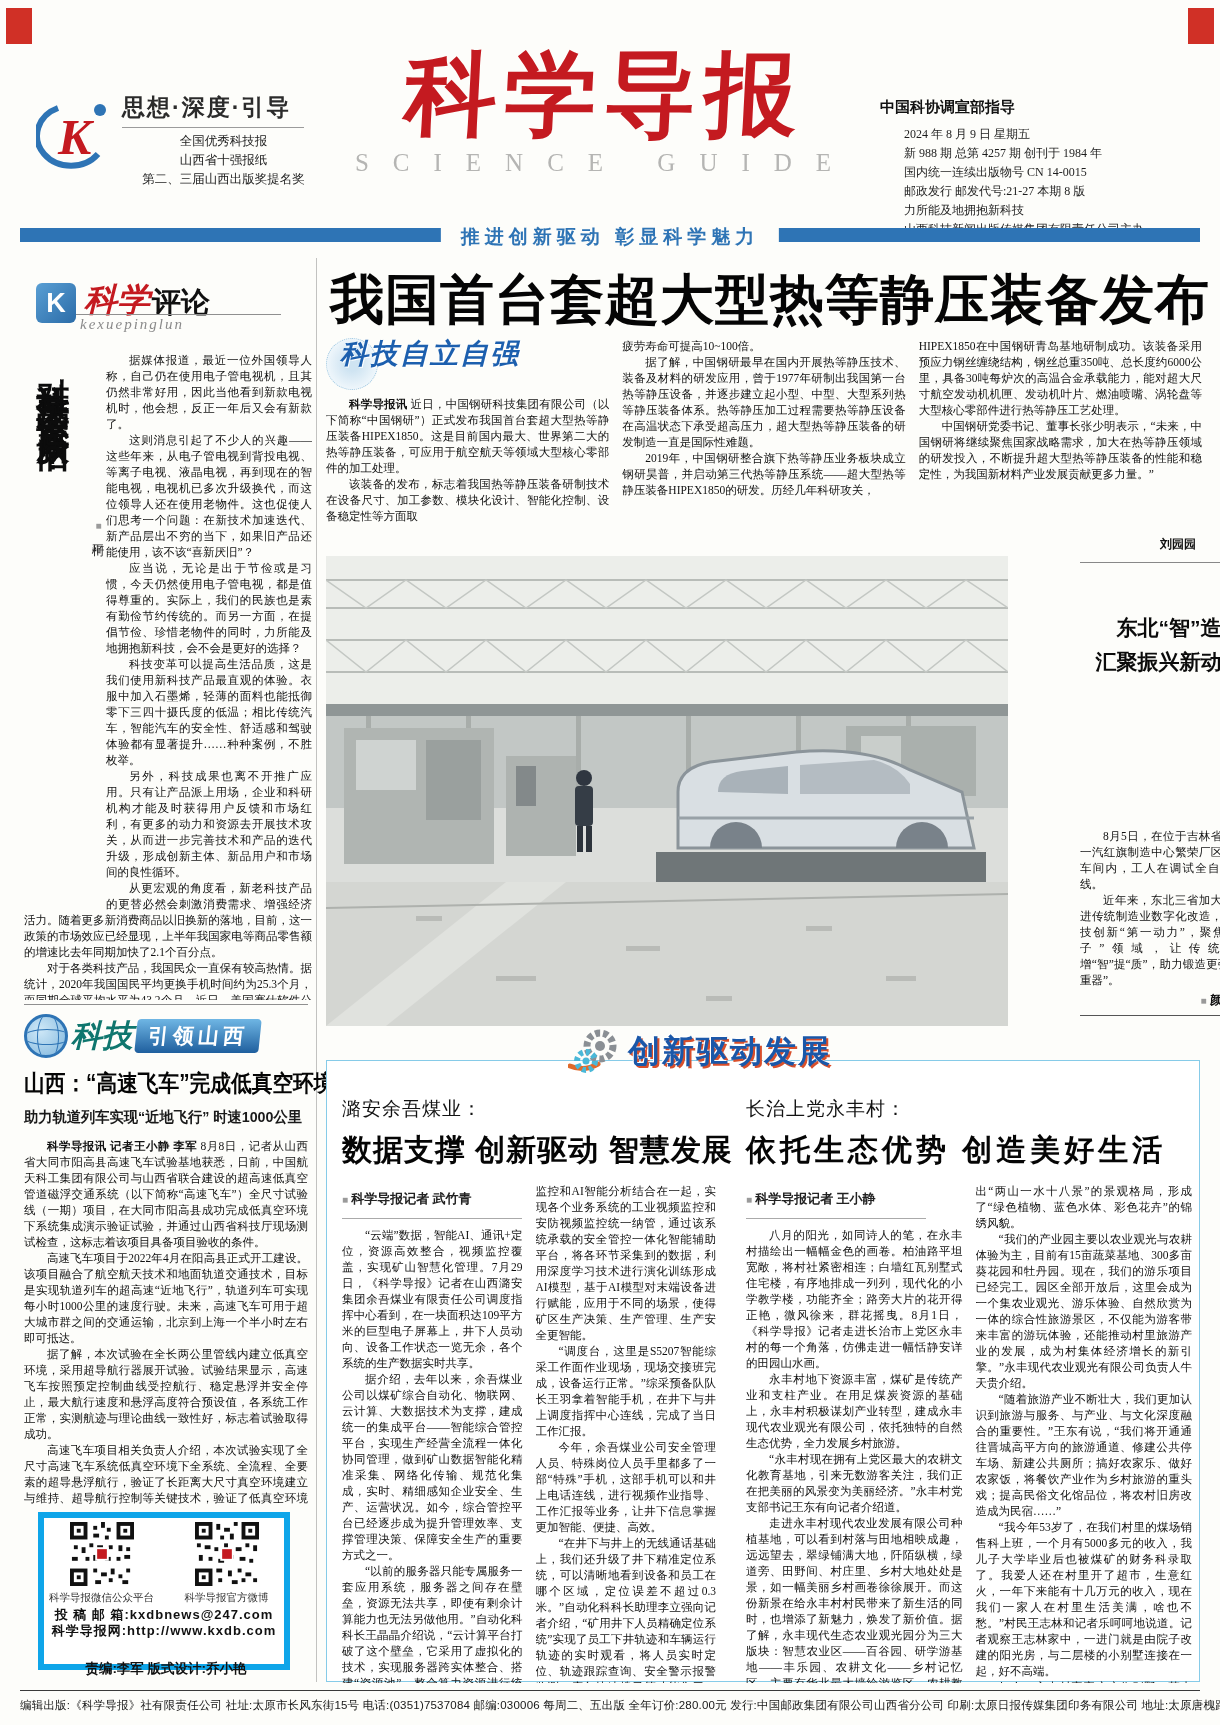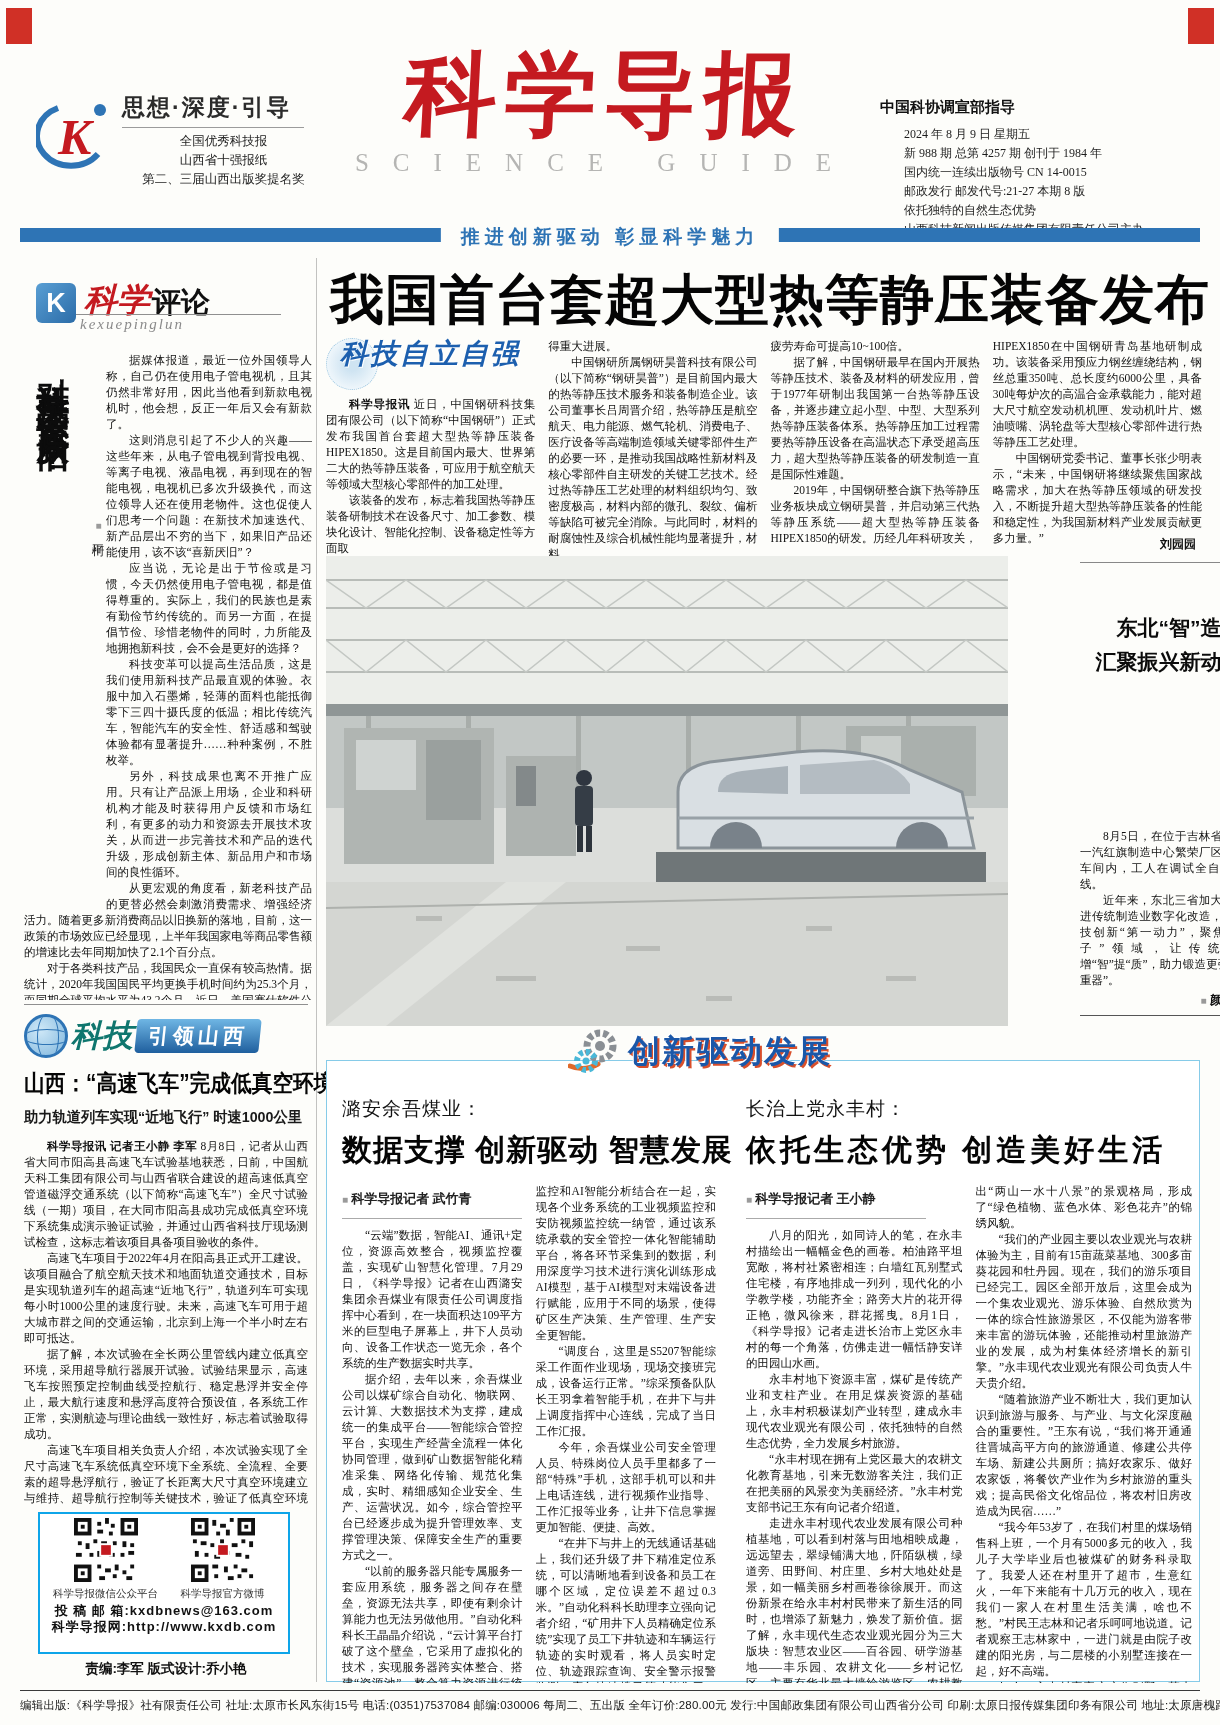--- a/index.html
+++ b/index.html
@@ -39,21 +39,21 @@
   
   .sx-rule { width:284px; height:1px; background:#8f8f8f; }
   .globe { width:44px; height:44px; border-radius:50%; border:3px solid #2e74b5; position:relative; background:radial-gradient(circle at 35% 35%, #cfe8f7, #7fb6dd); overflow:hidden; }
   .globe i { position:absolute; border:1px solid #2e74b5; border-radius:50%; }
   .sx-tech { font-family:"DejaVu Serif",serif; font-size:31px; font-weight:bold; font-style:italic; color:#0f766e; margin:0 3px; }
   .sx-band { background:linear-gradient(180deg,#6fb6e4,#1f5f9e); color:#fff; font-size:21px; font-weight:bold; letter-spacing:4px; padding:3px 12px; border-radius:4px; transform:skewX(-6deg); }
   .sx-headline { font-size:23px; font-weight:bold; transform:scaleX(.9); transform-origin:left; white-space:nowrap; color:#050505; }
   .sx-subhead { font-size:15px; font-weight:bold; transform:scaleX(.95); transform-origin:left; white-space:nowrap; color:#1a1a1a; }
   .sx-body { width:284px; height:366px; overflow:hidden; }
 
-  .qr-box { width:252px; height:142px; border:2px solid #0ea5e9; padding:4px 8px; background:#fff; }
+  .qr-box { width:252px; height:158px; border:6px solid #0ea5e9; padding:4px 0; background:#fff; }
   .qr-row { display:flex; justify-content:space-between; }
   .qr-cell { width:115px; text-align:center; }
   .qr-label { font-size:10.5px; color:#333; margin-top:1px; }
   .qr-lines { text-align:center; font-size:13px; font-weight:bold; line-height:16px; letter-spacing:1px; margin-top:2px; }
   .editors { width:284px; text-align:center; font-size:13.5px; font-weight:bold; }
 
   
   .lead-headline { font-size:54px; font-weight:bold; letter-spacing:1px; color:#050505; white-space:nowrap; }
   .lead-cols { display:flex; gap:13px; width:876px; height:218px; overflow:hidden; }
   .lead-col { flex:1; overflow:hidden; }
@@ -115,21 +115,21 @@
     <div class="brand-en">SCIENCE GUIDE</div>
   </div>
 
   <div class="abs" style="left:880px; top:98px; width:322px;">
     <div class="mast-guidance">中国科协调宣部指导</div>
     <div class="mast-lines">
         <p class="bp">2024 年 8 月 9 日 星期五</p>
         <p class="bp">新 988 期 总第 4257 期 创刊于 1984 年</p>
         <p class="bp">国内统一连续出版物号 CN 14-0015</p>
         <p class="bp">邮政发行 邮发代号:21-27 本期 8 版</p>
-        <p class="bp">依托独特的自然生态优势</p>
+        <p class="bp">力所能及地拥抱新科技</p>
         <p class="bp">山西科技新闻出版传媒集团有限责任公司主办</p>
       </div>
   </div>
 
   <div class="abs blue-band" style="left:20px; top:228px;">
     <div class="abs band-notch">
       <span class="band-text">推进创新驱动 彰显科学魅力</span>
     </div>
   </div>
 
@@ -275,43 +275,39 @@
               <rect x="27.5" y="3.5" width="2" height="2"></rect>
               <rect x="3.5" y="27.5" width="2" height="2"></rect>
             </g>
           <rect x="13" y="13" width="7" height="7" fill="#fff"></rect>
             <rect x="14" y="14" width="5" height="5" fill="#c41a20"></rect>
         </svg>
         <div class="qr-label">科学导报官方微博</div>
       </div>
     </div>
     <div class="qr-lines">
-      <div>投 稿 邮 箱:kxdbnews@163.com</div>
+      <div>投 稿 邮 箱:kxdbnews@247.com</div>
       <div>科学导报网:http://www.kxdb.com</div>
     </div>
   </div>
   <div class="abs editors" style="left:24px; top:1660px;">责编:李军  版式设计:乔小艳</div>
 
   <div class="abs lead-headline" style="left:330px; top:264px;">我国首台套超大型热等静压装备发布</div>
 
   <div class="abs lead-cols serif" style="left:326px; top:338px;">
     <div class="lead-col">
       <div class="sci-badge">
         <div class="halo"></div>
         <div class="txt">科技自立自强</div>
       </div>
       <p><b>科学导报讯</b><span> 近日，中国钢研科技集团有限公司（以下简称“中国钢研”）正式发布我国首台套超大型热等静压装备HIPEX1850。这是目前国内最大、世界第二大的热等静压装备，可应用于航空航天等领域大型核心零部件的加工处理。</span></p>
       <div>
           <p class="bp">该装备的发布，标志着我国热等静压装备研制技术在设备尺寸、加工参数、模块化设计、智能化控制、设备稳定性等方面取</p>
         </div>
     </div>
-    <div class="lead-col cont">
-        <p class="bp">得重大进展。</p>
-        <p class="bp">中国钢研所属钢研昊普科技有限公司（以下简称“钢研昊普”）是目前国内最大的热等静压技术服务和装备制造企业。该公司董事长吕周晋介绍，热等静压是航空航天、电力能源、燃气轮机、消费电子、医疗设备等高端制造领域关键零部件生产的必要一环，是推动我国战略性新材料及核心零部件自主研发的关键工艺技术。经过热等静压工艺处理的材料组织均匀、致密度极高，材料内部的微孔、裂纹、偏析等缺陷可被完全消除。与此同时，材料的耐腐蚀性及综合机械性能均显著提升，材料</p>
-      </div>
     <div class="lead-col cont">
         <p class="bp">疲劳寿命可提高10~100倍。</p>
         <p class="bp">据了解，中国钢研最早在国内开展热等静压技术、装备及材料的研发应用，曾于1977年研制出我国第一台热等静压设备，并逐步建立起小型、中型、大型系列热等静压装备体系。热等静压加工过程需要热等静压设备在高温状态下承受超高压力，超大型热等静压装备的研发制造一直是国际性难题。</p>
         <p class="bp">2019年，中国钢研整合旗下热等静压业务板块成立钢研昊普，并启动第三代热等静压系统——超大型热等静压装备HIPEX1850的研发。历经几年科研攻关，</p>
       </div>
     <div class="lead-col cont">
         <p class="bp">HIPEX1850在中国钢研青岛基地研制成功。该装备采用预应力钢丝缠绕结构，钢丝总重350吨、总长度约6000公里，具备30吨每炉次的高温合金承载能力，能对超大尺寸航空发动机机匣、发动机叶片、燃油喷嘴、涡轮盘等大型核心零部件进行热等静压工艺处理。</p>
         <p class="bp">中国钢研党委书记、董事长张少明表示，“未来，中国钢研将继续聚焦国家战略需求，加大在热等静压领域的研发投入，不断提升超大型热等静压装备的性能和稳定性，为我国新材料产业发展贡献更多力量。”</p>
       </div>
   </div>

